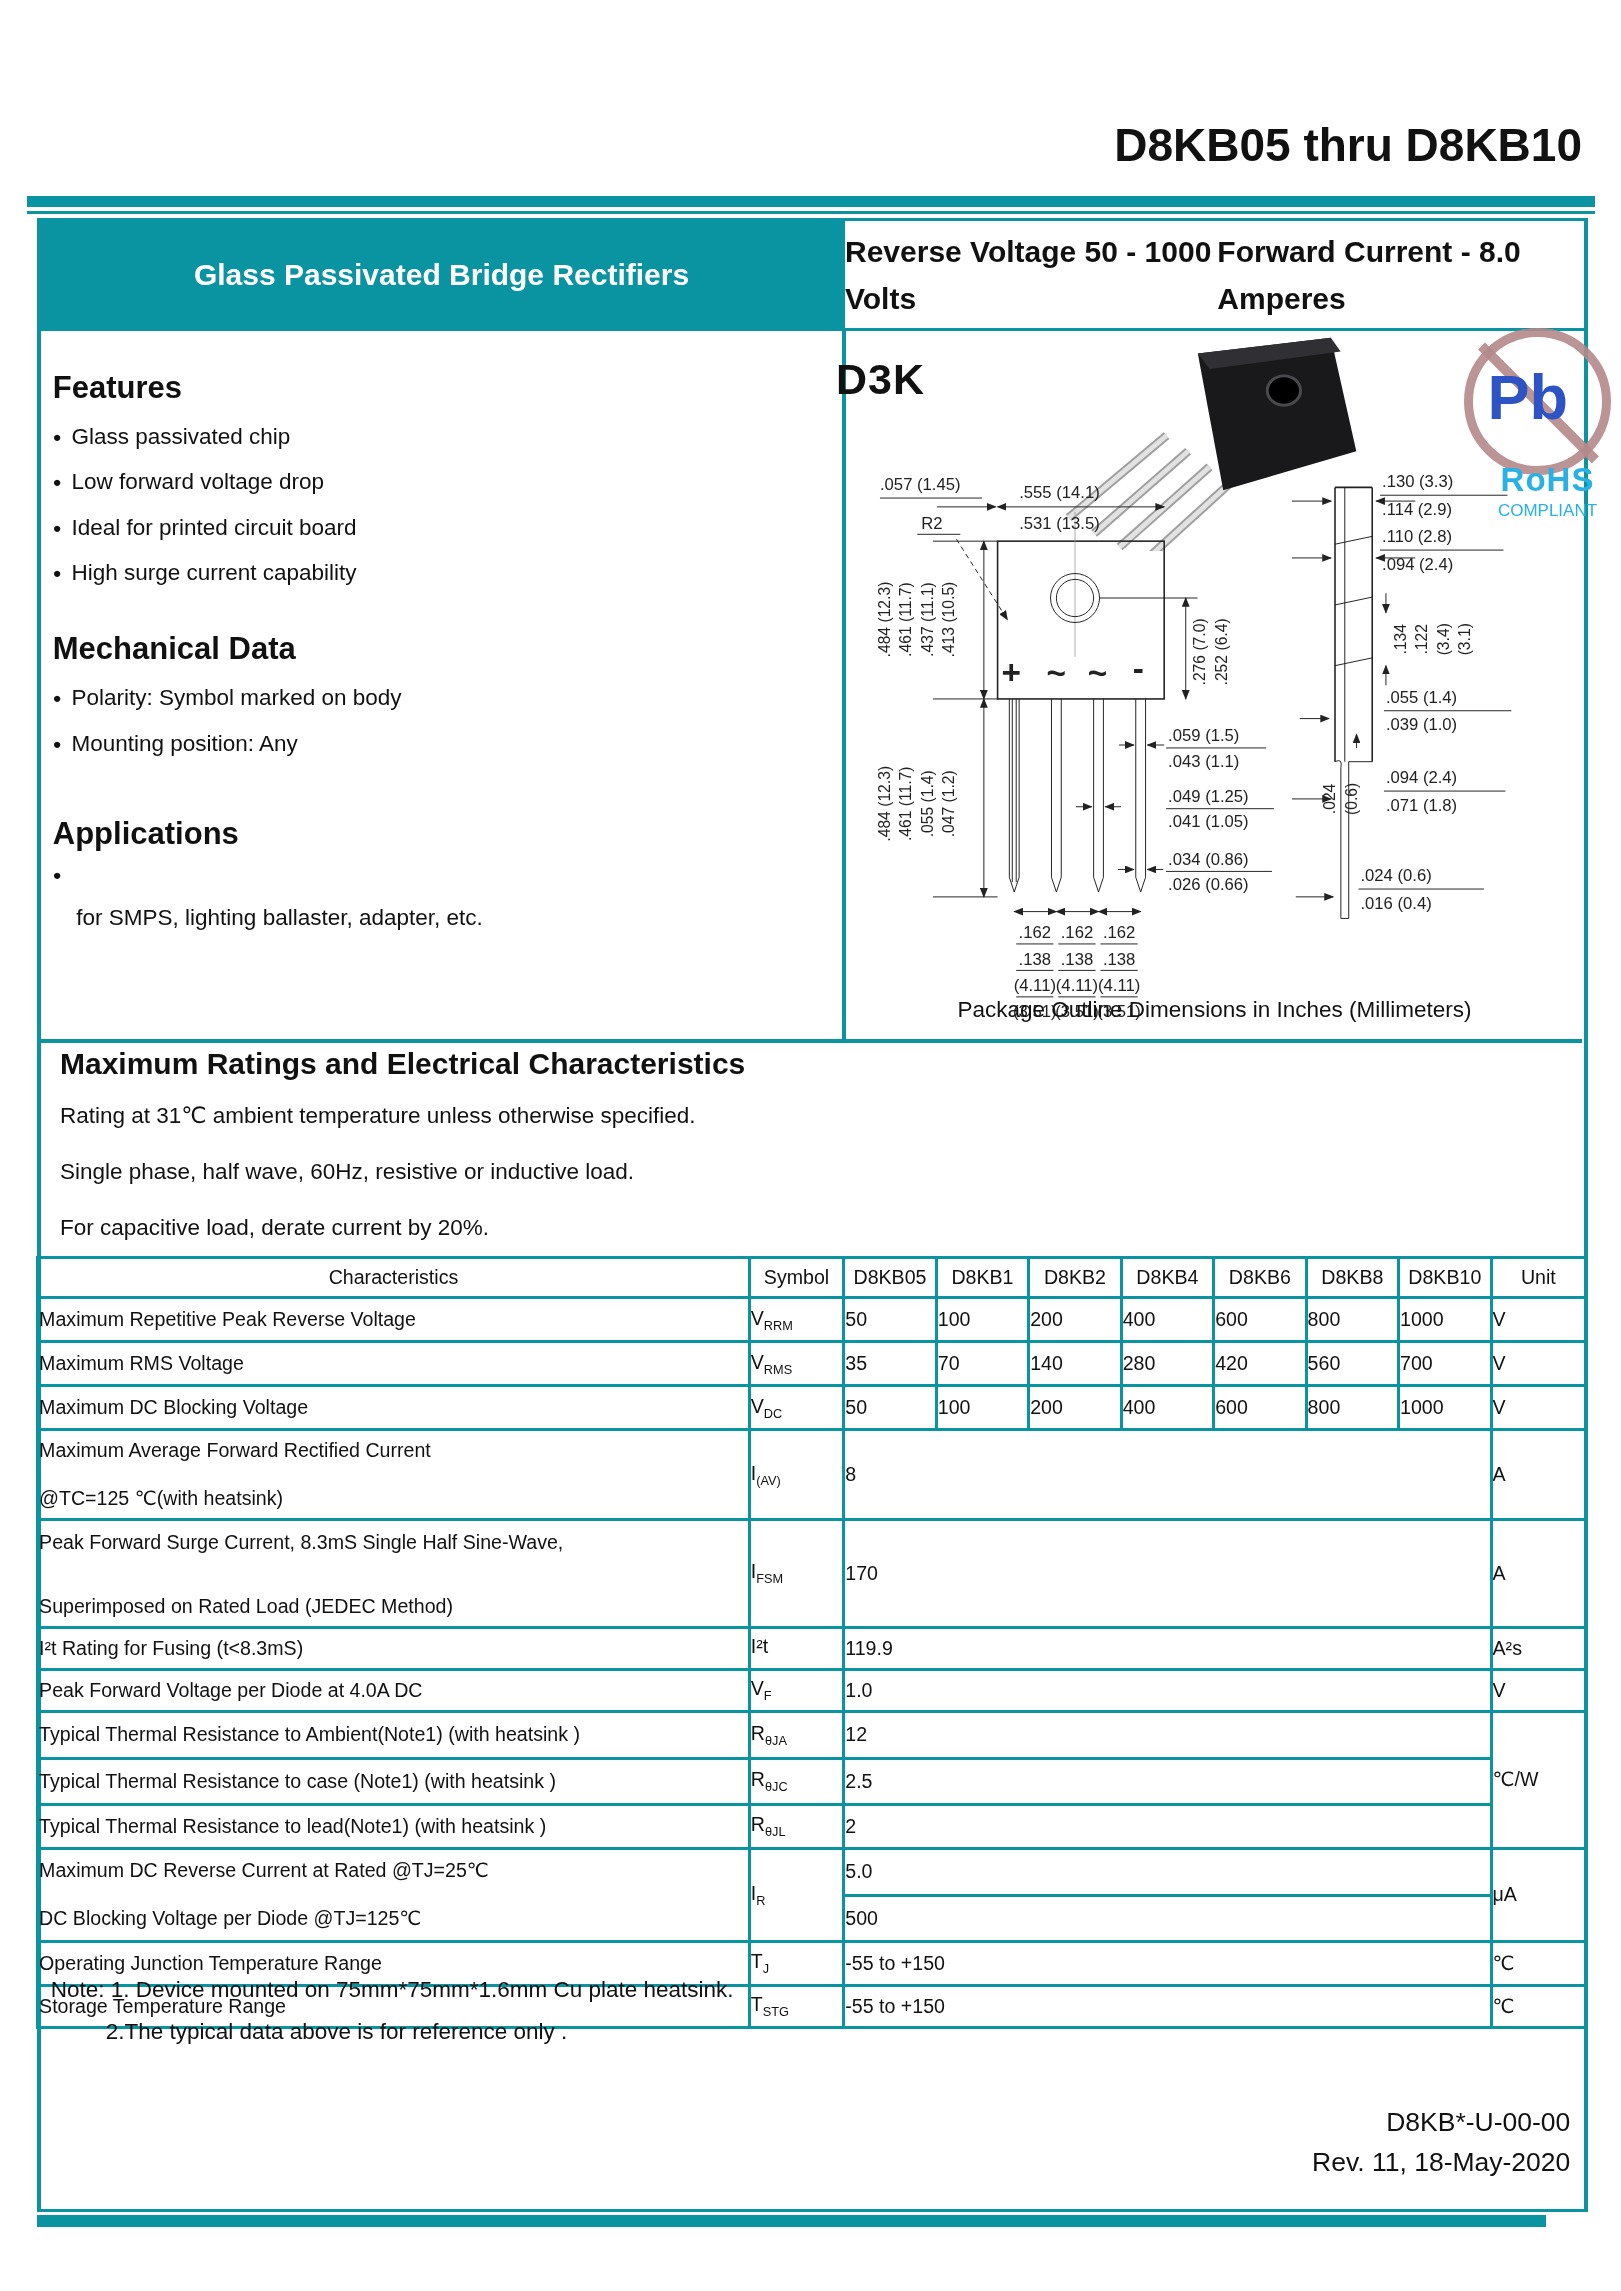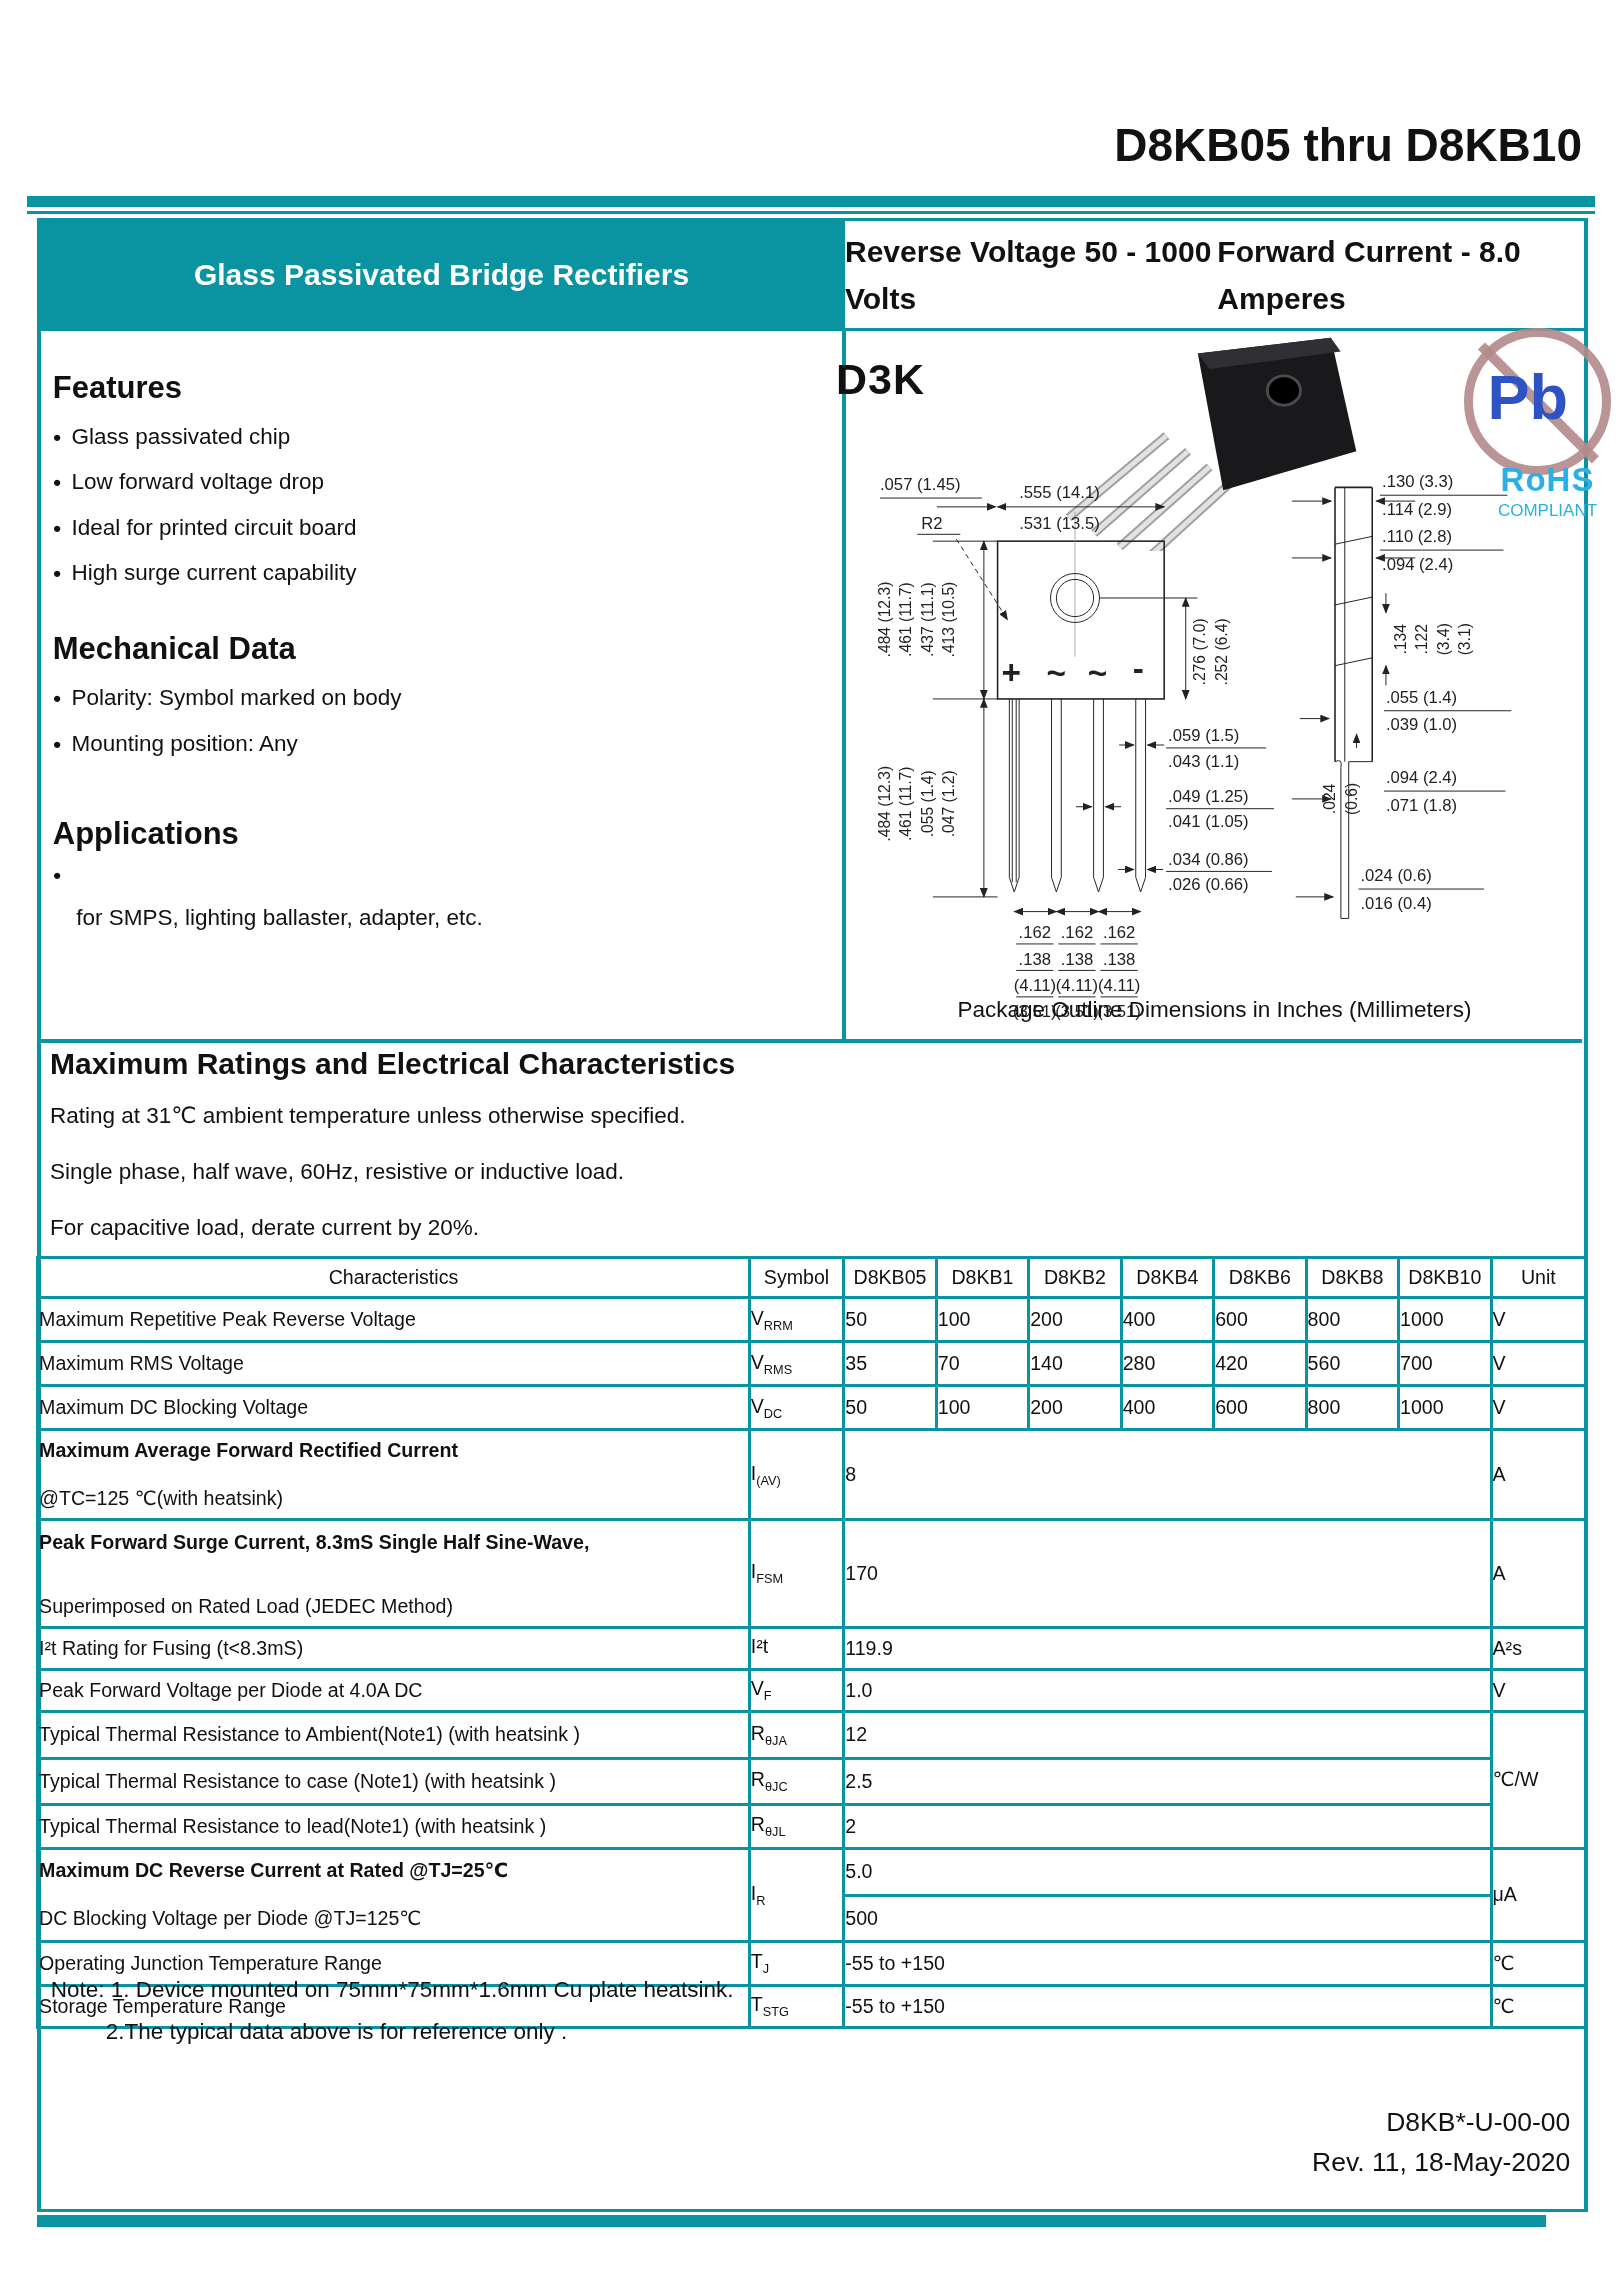--- a/index.html
+++ b/index.html
@@ -46,37 +46,37 @@
   .front-svg{position:absolute;top:233px;left:833px;}
   .side-svg{position:absolute;top:240px;left:1243px;}
   svg text{font-family:"Liberation Sans","DejaVu Sans",sans-serif;font-size:17px;fill:#222;}
   svg text.rot{font-size:16px;}
   svg .ln{stroke:#222;stroke-width:1.6;fill:none;}
   svg .dl{stroke:#222;stroke-width:1;fill:none;}
   svg .cl{stroke:#999;stroke-width:.8;fill:none;}
   svg .dash{stroke:#222;stroke-width:1;fill:none;stroke-dasharray:5 4;}
   svg text.mark{font-size:34px;font-weight:bold;}
   
-  .maxblock{position:absolute;top:825px;left:0;width:1529px;padding-left:9px;}
+  .maxblock{position:absolute;top:825px;left:0;width:1529px;padding-left:19px;}
   .max-h{font-size:30px;font-weight:bold;margin:3.9px 0 21.6px 0;}
   .maxblock p{font-size:22.5px;margin:0 0 30px 0;}
   
   table.spec{position:absolute;top:1038px;left:-4.9px;width:1551px;border-collapse:collapse;table-layout:fixed;}
   table.spec td,table.spec th{border:3.9px solid #0A93A0;font-weight:normal;font-size:19.6px;
       padding:0;overflow:hidden;}
   th.hc{font-size:19.6px;height:37px;}
   td.cl{text-align:left;padding:2px 3.9px 2px 7.8px;}
   td.cv{text-align:left;}
   tr.h42 td{height:41px;}
   tr.h40 td{height:39px;}
   tr.h45 td{height:44px;}
   tr.h88 td{height:86px;}
   tr.h90 td{height:88px;}
   tr.h44 td{height:43px;}
-  .l2a{margin:7.8px 0 25.5px 0;font-weight:bold;}
+  .l2a{margin:7.8px 0 25.5px 0;}
   .l2b{margin:0 0 7.8px 0;}
   .l2a.big{margin:9.8px 0 41px 0;}
   sub{font-size:0.65em;}
   
   .notes{position:absolute;top:1759px;left:9.8px;font-size:22.5px;}
   .notes .n2{margin-left:55px;margin-top:15.7px;}
   .footer{position:absolute;top:1884px;right:13.7px;text-align:right;font-size:26.5px;line-height:40px;}
   .rule-bot-thick{position:absolute;top:2215px;left:37px;width:1509px;height:11.8px;background:#0A93A0;}
 </style>
 </head>

